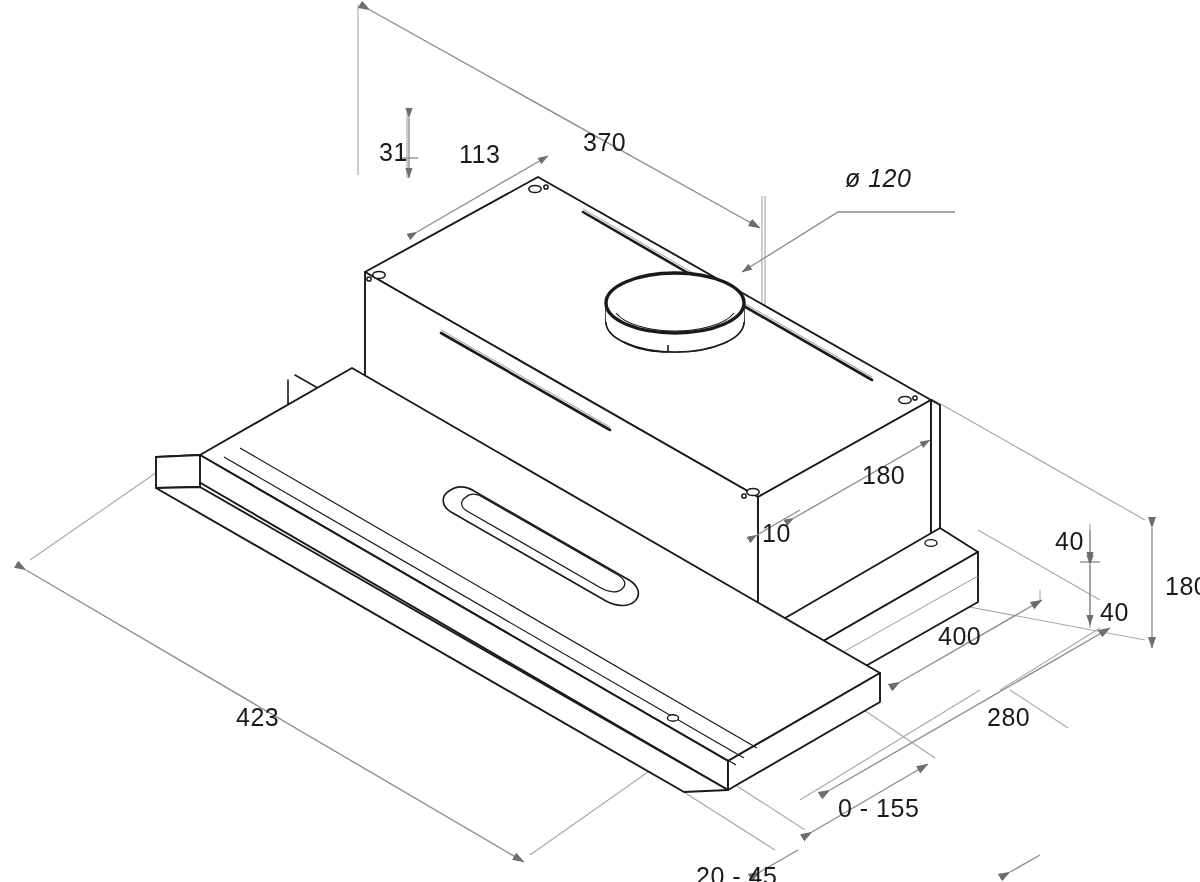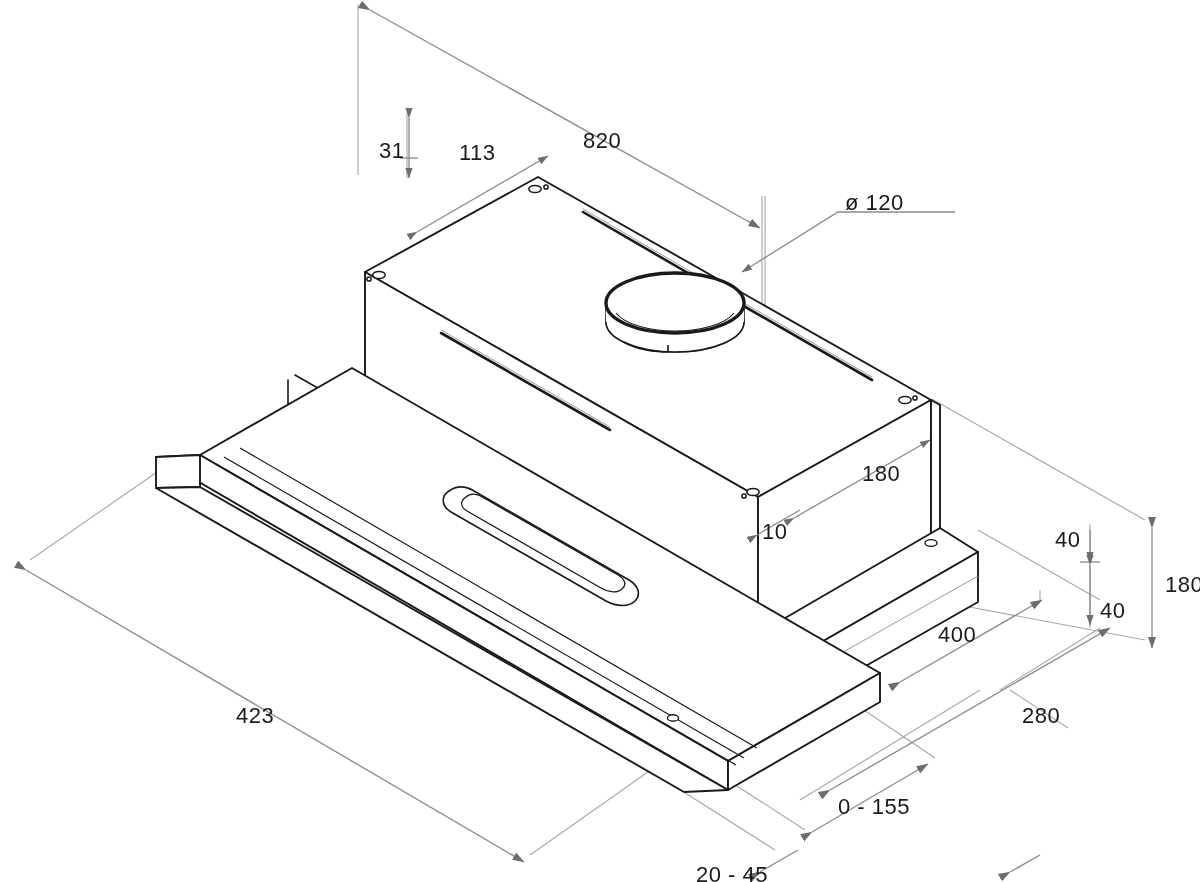--- a/index.html
+++ b/index.html
@@ -2,21 +2,21 @@
 <html><head>
 <meta charset="utf-8">
 <style>
   html,body{margin:0;padding:0;background:#ffffff;}
   body{width:1200px;height:882px;overflow:hidden;font-family:"Liberation Sans",sans-serif;}
   #stage{position:relative;width:1200px;height:882px;background:#ffffff;}
   #stage svg{position:absolute;top:0;left:0;}
   .dimlabel{
     position:absolute;
     font-family:"Liberation Sans",sans-serif;
-    font-size:22px;
+    font-size:25px;
     font-weight:400;
     color:#1a1a1a;
     white-space:nowrap;
     letter-spacing:0.5px;
     line-height:1;
   }
 </style>
 </head>
 <body>
 
@@ -237,41 +237,41 @@
       <line x1="812" y1="832" x2="928" y2="764" marker-start="url(#ah)" marker-end="url(#ah)"></line>
     </g>
 
     <g stroke="#8c8c8c" stroke-width="1.35" fill="none">
       <line x1="760" y1="872" x2="798" y2="850" marker-start="url(#ah)"></line>
       <line x1="1010" y1="872" x2="1040" y2="855" marker-start="url(#ah)"></line>
     </g>
 
   </svg>
 
-  <div class="dimlabel" style="left:583px;top:130px;">820</div>
+  <div class="dimlabel" style="left:583px;top:130px;">370</div>
 
   <div class="dimlabel" style="left:379px;top:140px;">31</div>
 
   <div class="dimlabel" style="left:459px;top:142px;text-align:right;">113</div>
 
-  <div class="dimlabel" style="left:845px;top:192px;">ø 120</div>
+  <div class="dimlabel" style="left:845px;top:166px;font-style:italic;">ø 120</div>
 
   <div class="dimlabel" style="left:862px;top:463px;">180</div>
 
   <div class="dimlabel" style="left:762px;top:521px;">10</div>
 
   <div class="dimlabel" style="left:1055px;top:529px;">40</div>
 
   <div class="dimlabel" style="left:1100px;top:600px;">40</div>
 
   <div class="dimlabel" style="left:1165px;top:574px;">180</div>
 
   <div class="dimlabel" style="left:938px;top:624px;">400</div>
 
-  <div class="dimlabel" style="left:1022px;top:705px;">280</div>
+  <div class="dimlabel" style="left:987px;top:705px;">280</div>
 
   <div class="dimlabel" style="left:236px;top:705px;">423</div>
 
   <div class="dimlabel" style="left:838px;top:796px;">0 - 155</div>
 
   <div class="dimlabel" style="left:696px;top:850px;margin-top:14px;">20 - 45</div>
 
 </div>
 
 </body></html>

